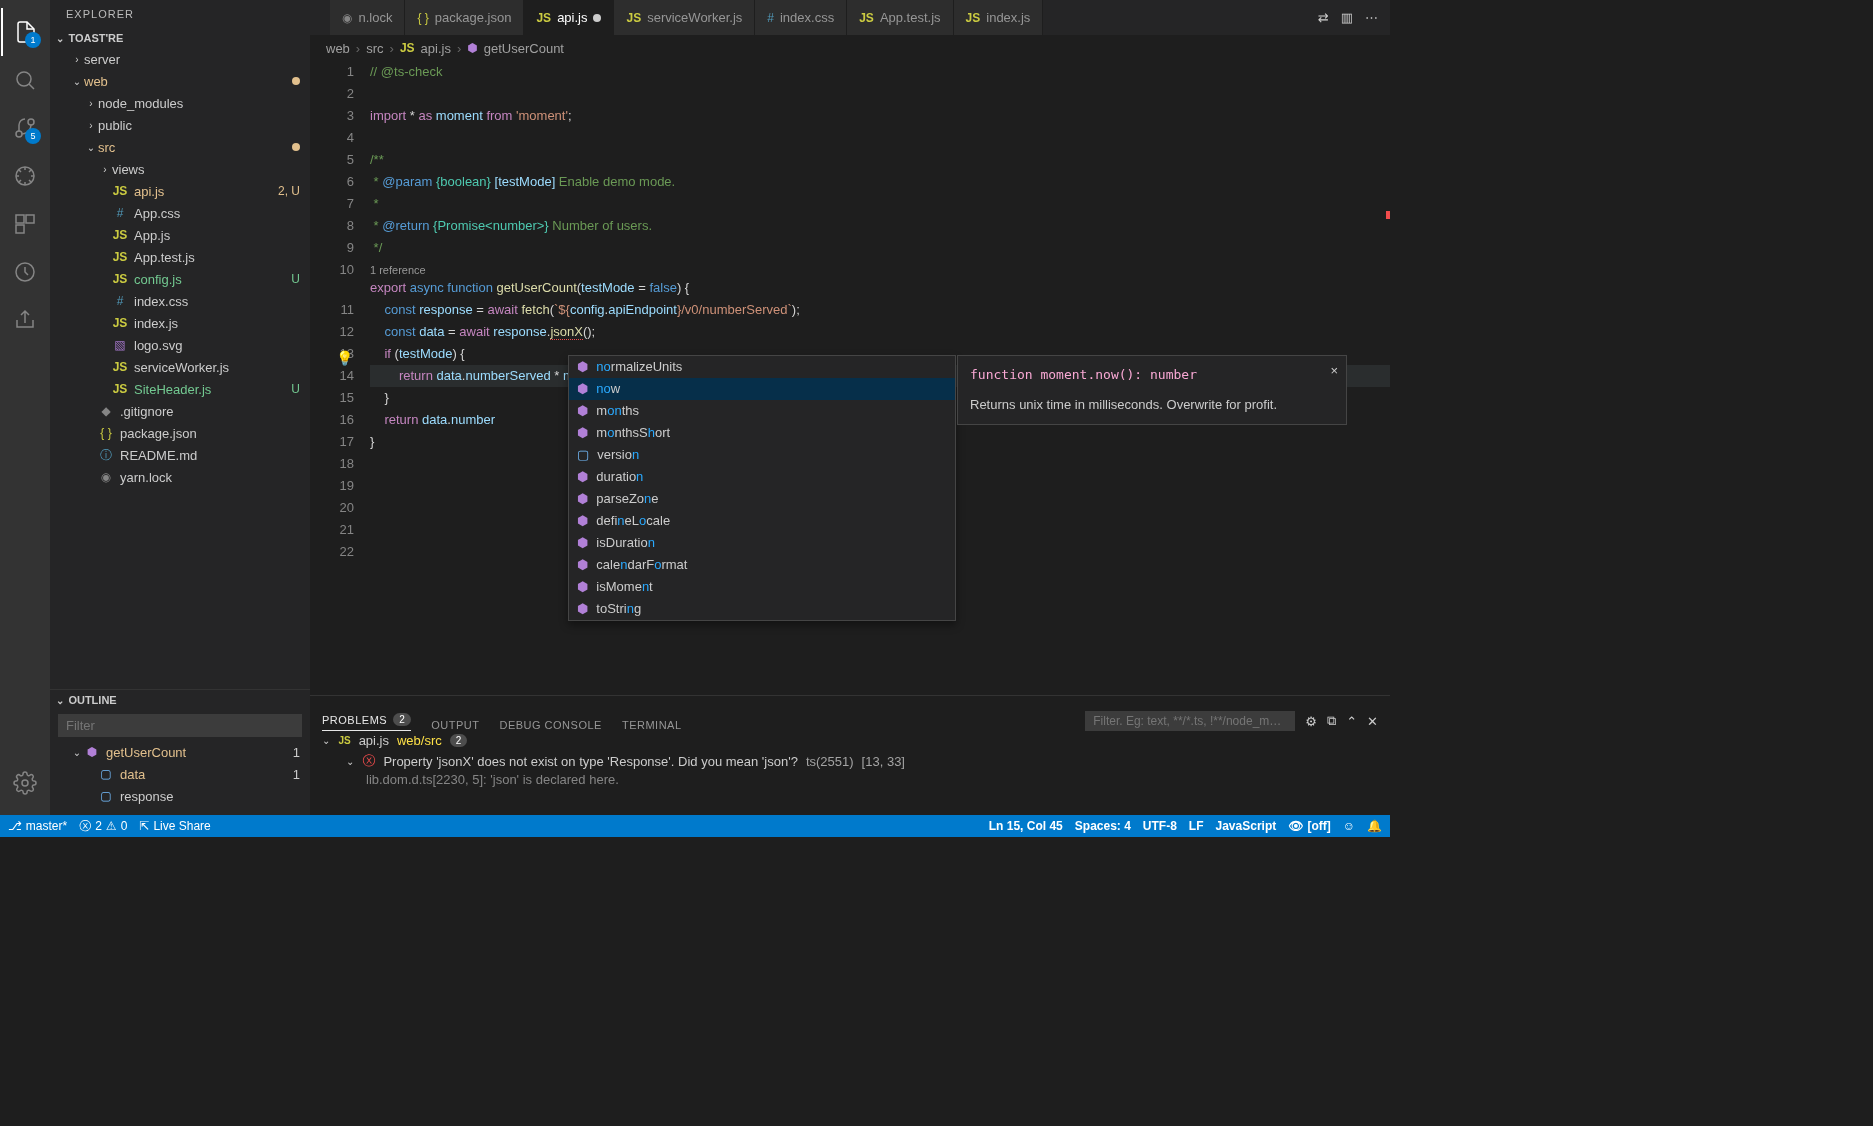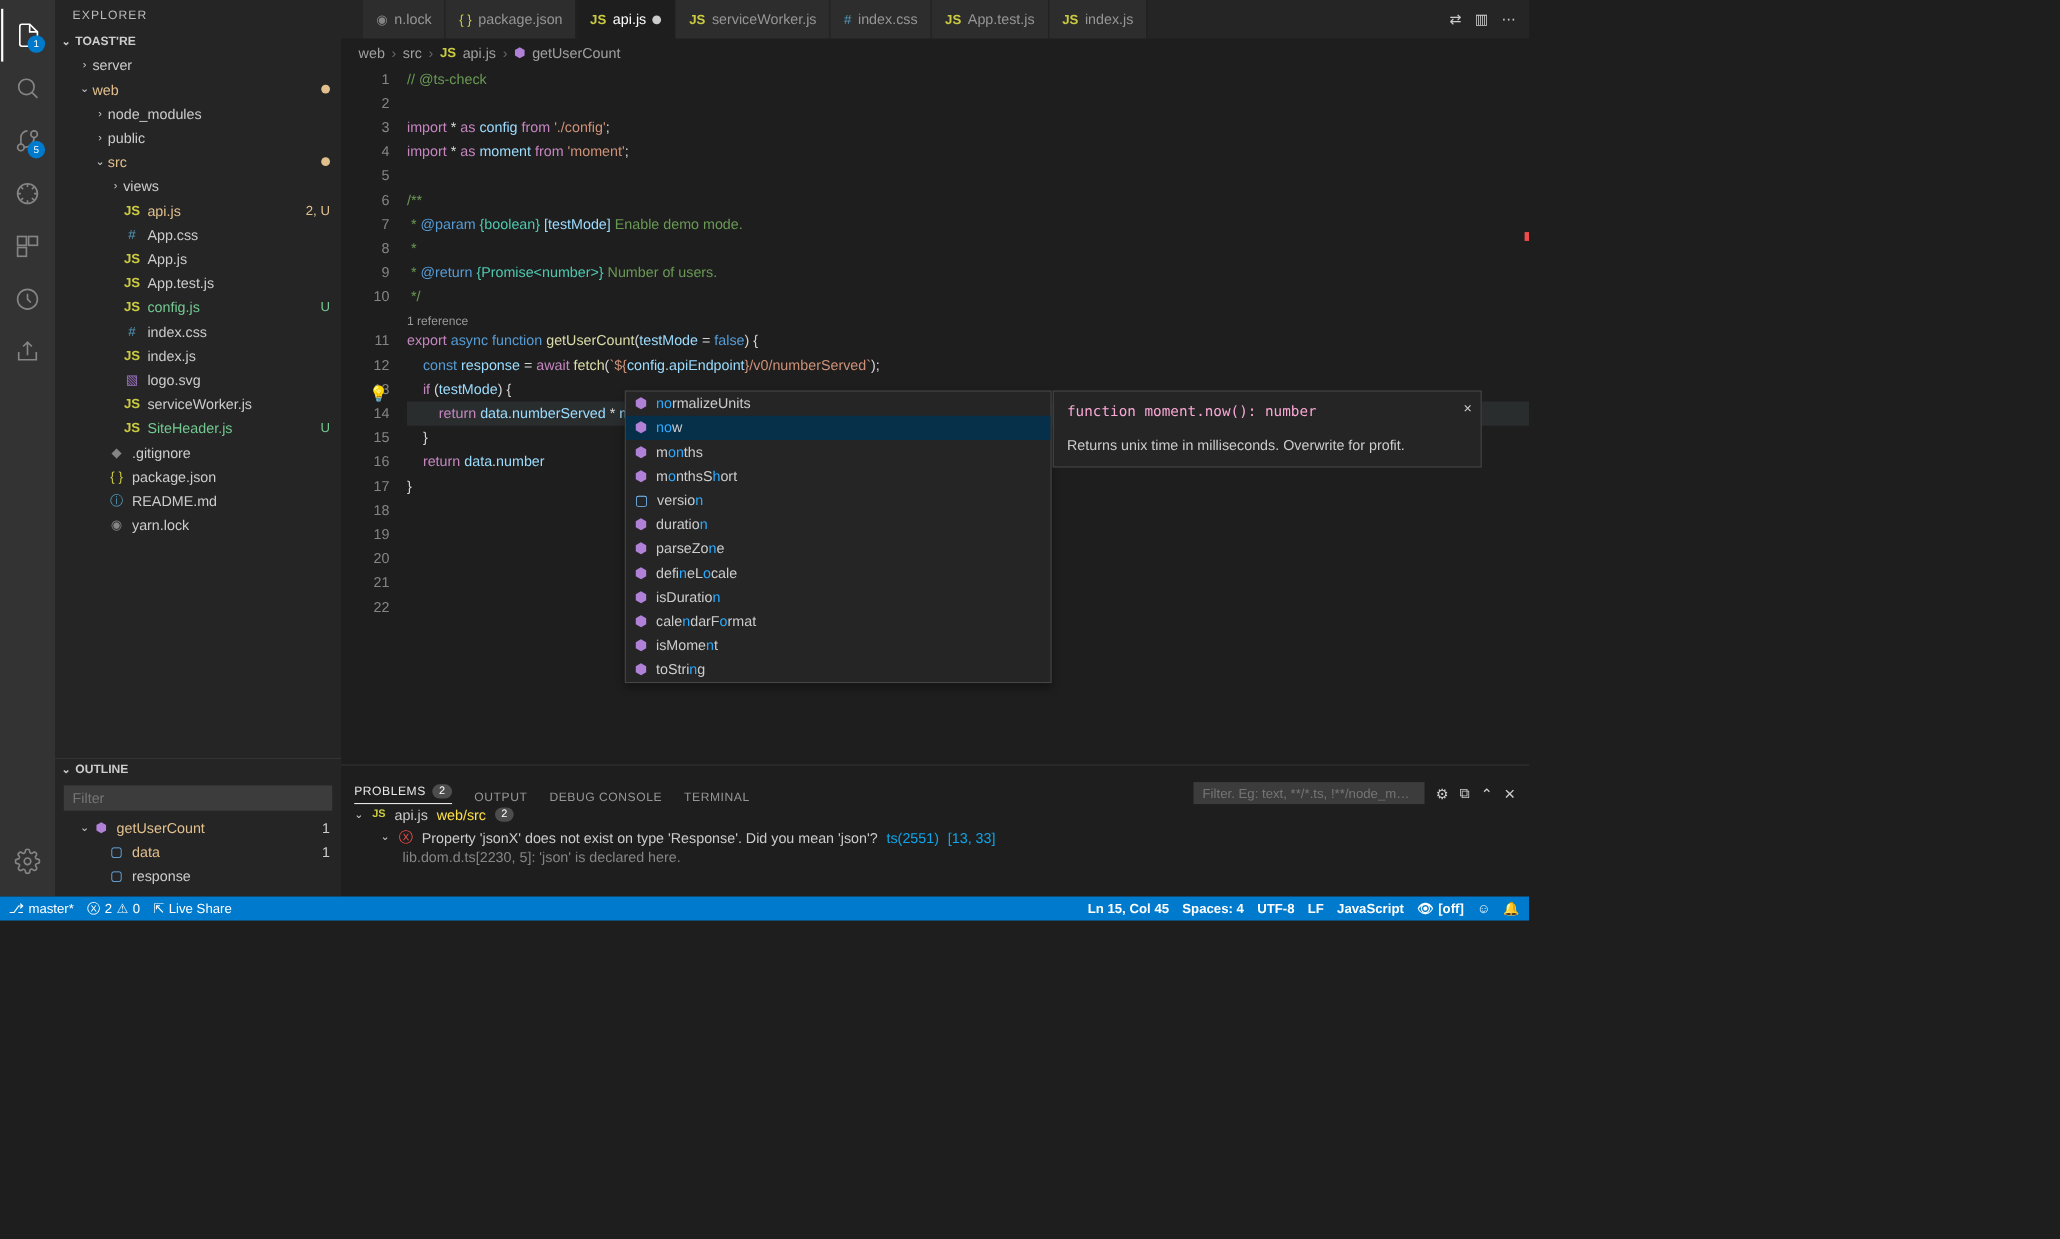--- a/index.html
+++ b/index.html
@@ -85,21 +85,21 @@
 .panel-tab { color:#969696; font-size:11px; letter-spacing:0.5px; cursor:pointer; display:flex; align-items:center; gap:6px; }
 .panel-tab.active { color:#e7e7e7; border-bottom:1px solid #e7e7e7; padding-bottom:4px; }
 .panel-tab .badge { background:#4d4d4d; border-radius:10px; font-size:10px; padding:1px 6px; color:#fff; }
 .panel-actions { margin-left:auto; display:flex; align-items:center; gap:10px; color:#cccccc; }
 .panel-filter { background:#3c3c3c; border:none; color:#7dd3fc; padding:3px 8px; font-size:12px; width:210px; outline:none; }
 .panel-body { flex:1; overflow:auto; padding:0 12px; font-size:13px; }
 .prob-file { display:flex; align-items:center; gap:8px; padding:2px 0; cursor:pointer; }
 .prob-file .badge { background:#4d4d4d; border-radius:10px; font-size:10px; padding:1px 6px; color:#fff; }
 .prob-item { display:flex; align-items:center; gap:8px; padding:2px 0 2px 24px; color:#cccccc; }
 .prob-item .eic { color:#f14c4c; }
-.prob-item .meta { color:#0ea5e9; }
+.prob-item .meta { color:#a3a3a3; }
 .prob-sub { padding-left:44px; color:#858585; }
 
 
 .status-bar { height:22px; background:#007acc; color:#ffffff; display:flex; align-items:center; font-size:12px; padding:0 8px; }
 .status-left, .status-right { display:flex; align-items:center; gap:12px; }
 .status-right { margin-left:auto;font-weight:bold; }
 .status-item { display:flex; align-items:center; gap:4px; cursor:pointer; }
 
 svg { width:20px; height:20px; }
 .activity-item svg { width:24px; height:24px; }
@@ -372,31 +372,31 @@
           <div>18</div>
           <div>19</div>
           <div>20</div>
           <div>21</div>
           <div>22</div>
         </div>
       <div class="code" id="code">
         <span class="lightbulb">💡</span>
       <div class="code-line"><span class="cm">// @ts-check</span></div>
           <div class="code-line"></div>
-          <div class="code-line"><span class="kw">import</span> <span class="op">*</span> <span class="kw">as</span> <span class="vr">config</span> <span class="kw">from</span> <span class="str">'./config'</span><span class="pn">;</span></div>
           <div class="code-line"><span class="kw">import</span> <span class="op">*</span> <span class="kw">as</span> <span class="vr">moment</span> <span class="kw">from</span> <span class="str">'moment'</span><span class="pn">;</span></div>
           <div class="code-line"></div>
           <div class="code-line"><span class="cm">/**</span></div>
           <div class="code-line"><span class="cm"> * </span><span class="kw2">@param</span><span class="cm"> </span><span class="tp">{boolean}</span><span class="cm"> </span><span class="vr">[testMode]</span><span class="cm"> Enable demo mode.</span></div>
           <div class="code-line"><span class="cm"> *</span></div>
           <div class="code-line"><span class="cm"> * </span><span class="kw2">@return</span><span class="cm"> </span><span class="tp">{Promise&lt;number&gt;}</span><span class="cm"> Number of users.</span></div>
           <div class="code-line"><span class="cm"> */</span></div>
           <div class="codelens">1 reference</div>
           <div class="code-line"><span class="kw">export</span> <span class="kw2">async</span> <span class="kw2">function</span> <span class="fn">getUserCount</span><span class="pn">(</span><span class="vr">testMode</span> <span class="op">=</span> <span class="kw2">false</span><span class="pn">) {</span></div>
           <div class="code-line">    <span class="kw2">const</span> <span class="vr">response</span> <span class="op">=</span> <span class="kw">await</span> <span class="fn">fetch</span><span class="pn">(</span><span class="str">`${</span><span class="vr">config</span><span class="pn">.</span><span class="vr">apiEndpoint</span><span class="str">}/v0/numberServed`</span><span class="pn">);</span></div>
+          <div class="code-line">    <span class="kw2">const</span> <span class="vr">data</span> <span class="op">=</span> <span class="kw">await</span> <span class="vr">response</span><span class="pn">.</span><span class="fn err">jsonX</span><span class="pn">();</span></div>
           <div class="code-line">    <span class="kw">if</span> <span class="pn">(</span><span class="vr">testMode</span><span class="pn">) {</span></div>
           <div class="code-line hl">        <span class="kw">return</span> <span class="vr">data</span><span class="pn">.</span><span class="vr">numberServed</span> <span class="op">*</span> <span class="vr">moment</span><span class="pn">.</span><span class="vr">no</span><span style="border-left:1px solid #aeafad;"></span></div>
           <div class="code-line">    <span class="pn">}</span></div>
           <div class="code-line">    <span class="kw">return</span> <span class="vr">data</span><span class="pn">.</span><span class="vr">number</span></div>
           <div class="code-line"><span class="pn">}</span></div>
           <div class="code-line"></div>
           <div class="code-line"></div>
           <div class="code-line"></div>
           <div class="code-line"></div>
           <div class="suggest">

